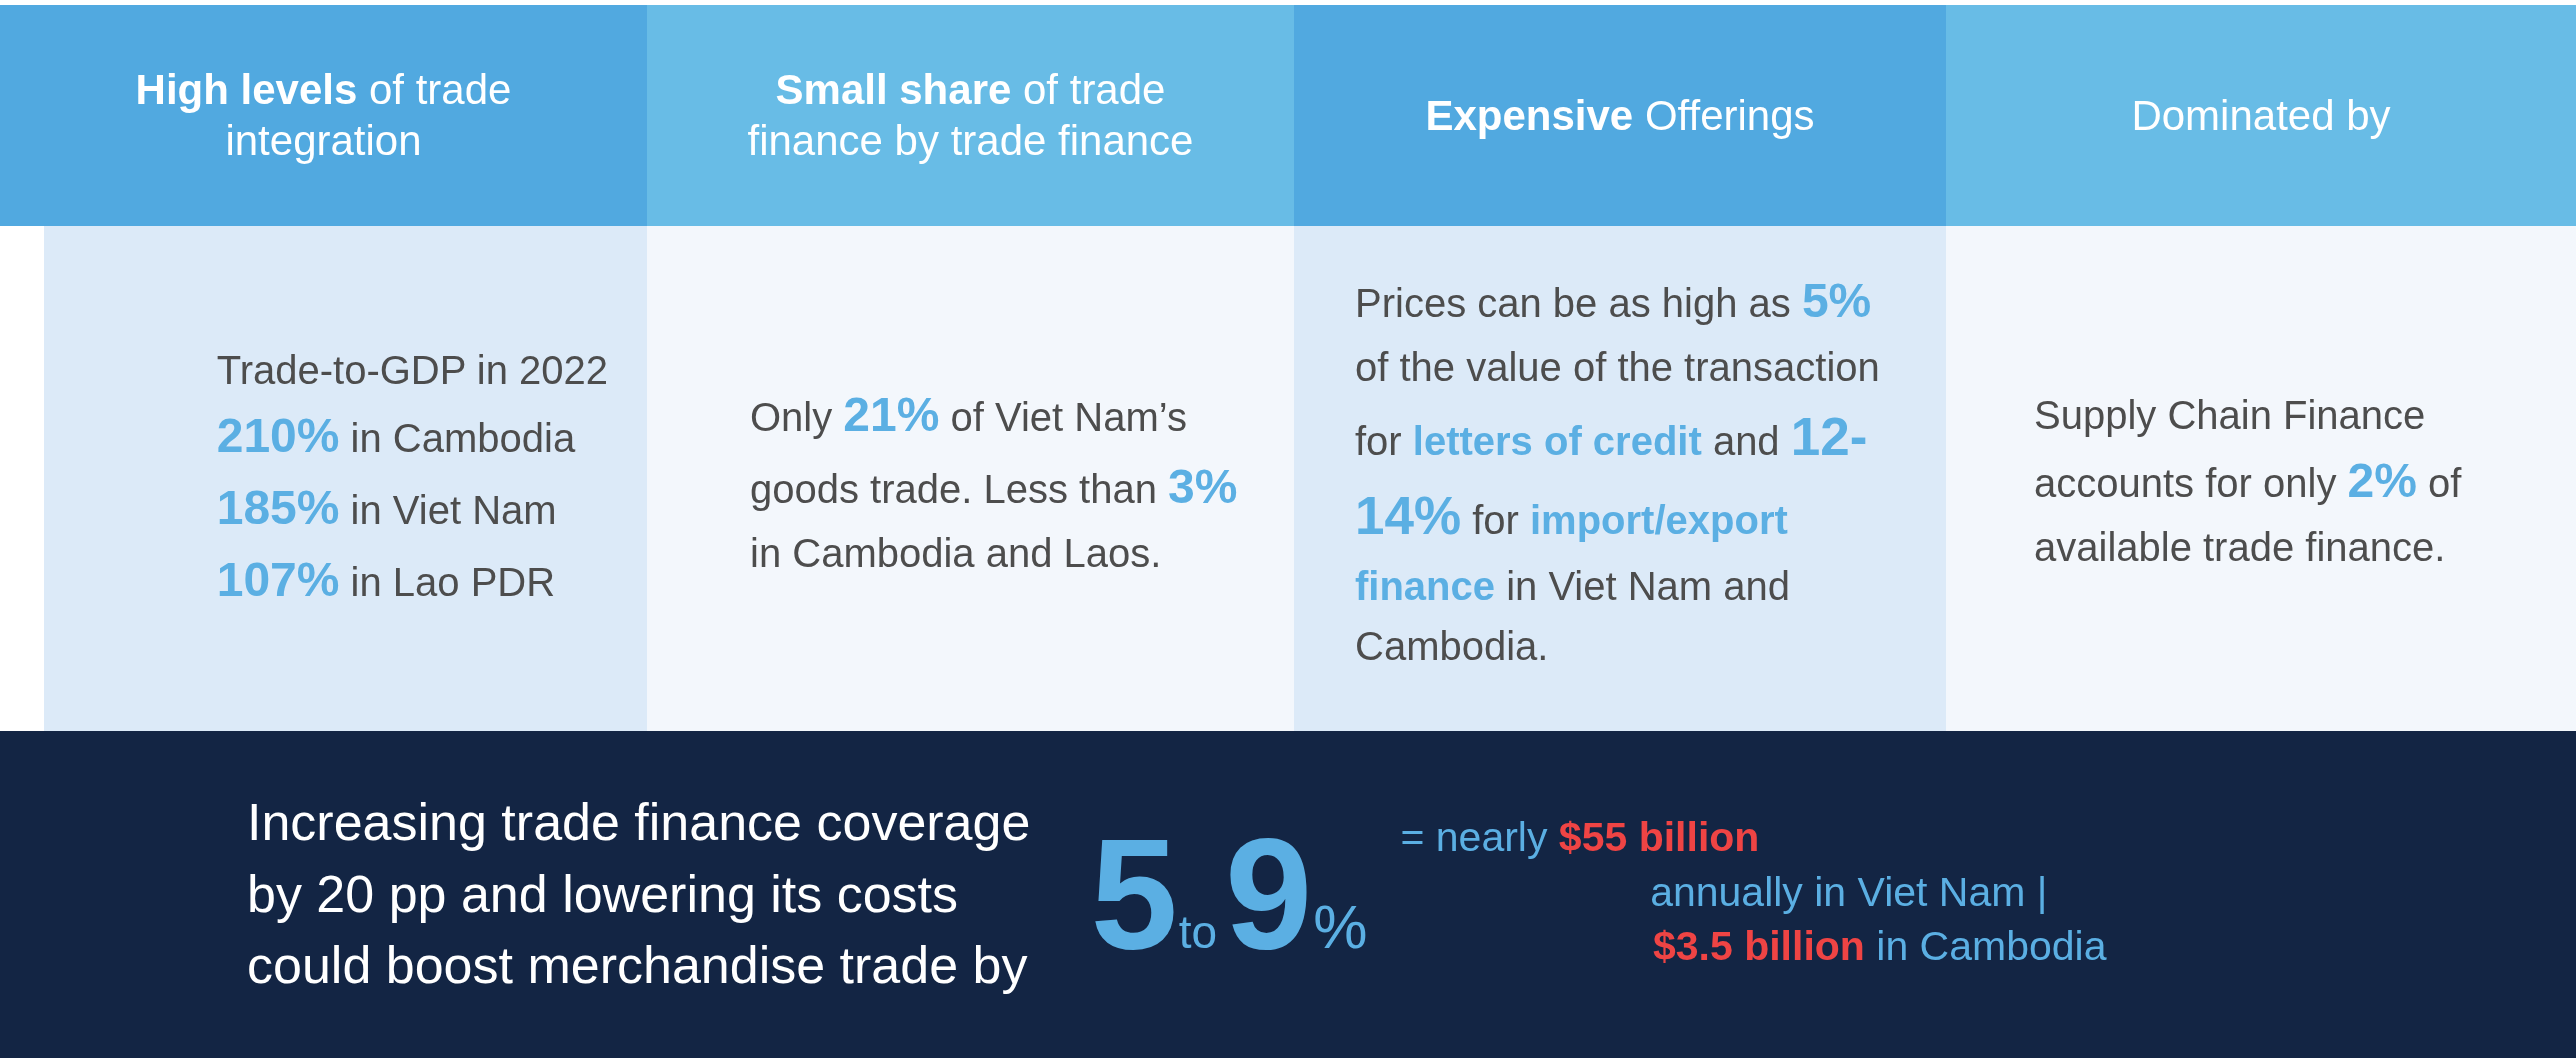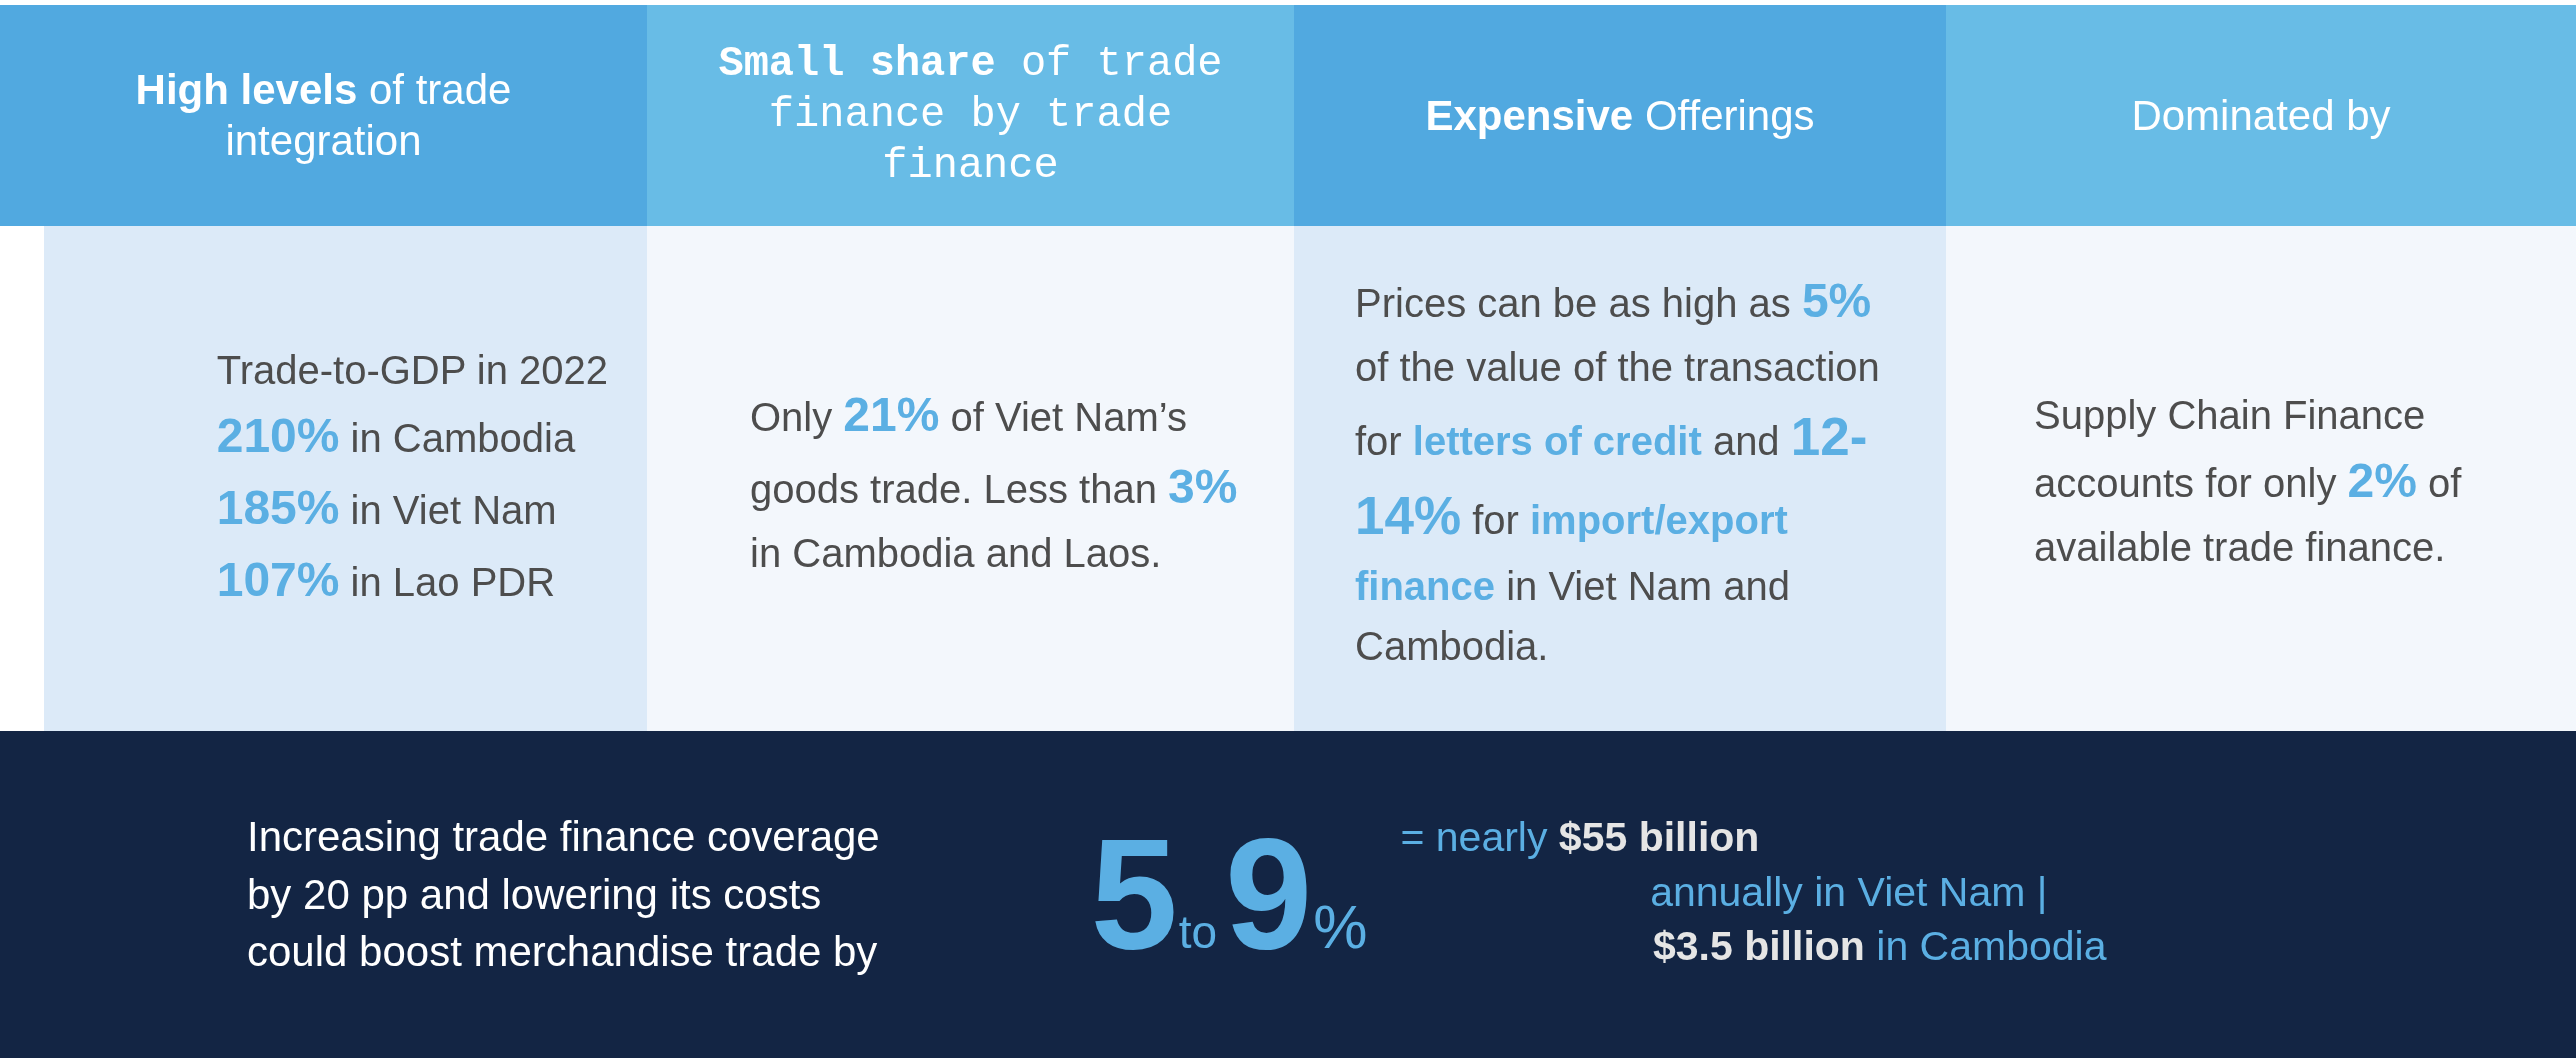--- a/index.html
+++ b/index.html
@@ -34,21 +34,21 @@
     align-items:center;
     justify-content:center;
     text-align:center;
     color:#ffffff;
     font-size:42px;
     line-height:1.22;
     padding:0 25.5px;
   }
   .card-header .ln{ display:block; }
   .hd-1{ background:#51a9e0; }
-  .hd-2{ background:#68bce6;font-family:Liberation Mono, monospace; }
+  .hd-2{ background:#68bce6; }
   .hd-3{ background:#51a9e0; }
   .hd-4{ background:#68bce6;justify-content:center; }
 
   .card-body{
     display:flex;
     align-items:center;
     font-size:40px;
     line-height:1.50;
     color:#4d4d4d;
   }
@@ -73,21 +73,21 @@
   .footer{
     position:relative;
     width:100%;
     height:328px;
     background:#132544;
     display:flex;
     align-items:center;
   }
   .footer-lead{
     color:#ffffff;
-    font-size:42px;
+    font-size:52px;
     line-height:1.38;
     margin-left:247px;
     white-space:pre-line;
     width:863px;
   }
   .footer-stat{
     display:flex;
     align-items:center;
     margin-left:-19.6px;
   }
@@ -118,21 +118,21 @@
     font-size:41px;
     line-height:1.32;
     text-align:right;
     width:706px;
     align-self:center;
     margin-top:-5.9px;
   }
   .footer-right .l1{ display:block; text-align:left; }
   .footer-right .l2{ display:block; text-align:right; padding-right:59px;}
   .footer-right .l3{ display:block; text-align:right; }
-  .footer-right b{ color:#e5e5e5; font-weight:bold; }
+  .footer-right b{ color:#ef4444; font-weight:bold; }
 </style>
 </head>
 <body>
 
 <div class="infographic">
 
   <div class="grid">
 
     <div class="card-header hd-1">
       <div>

